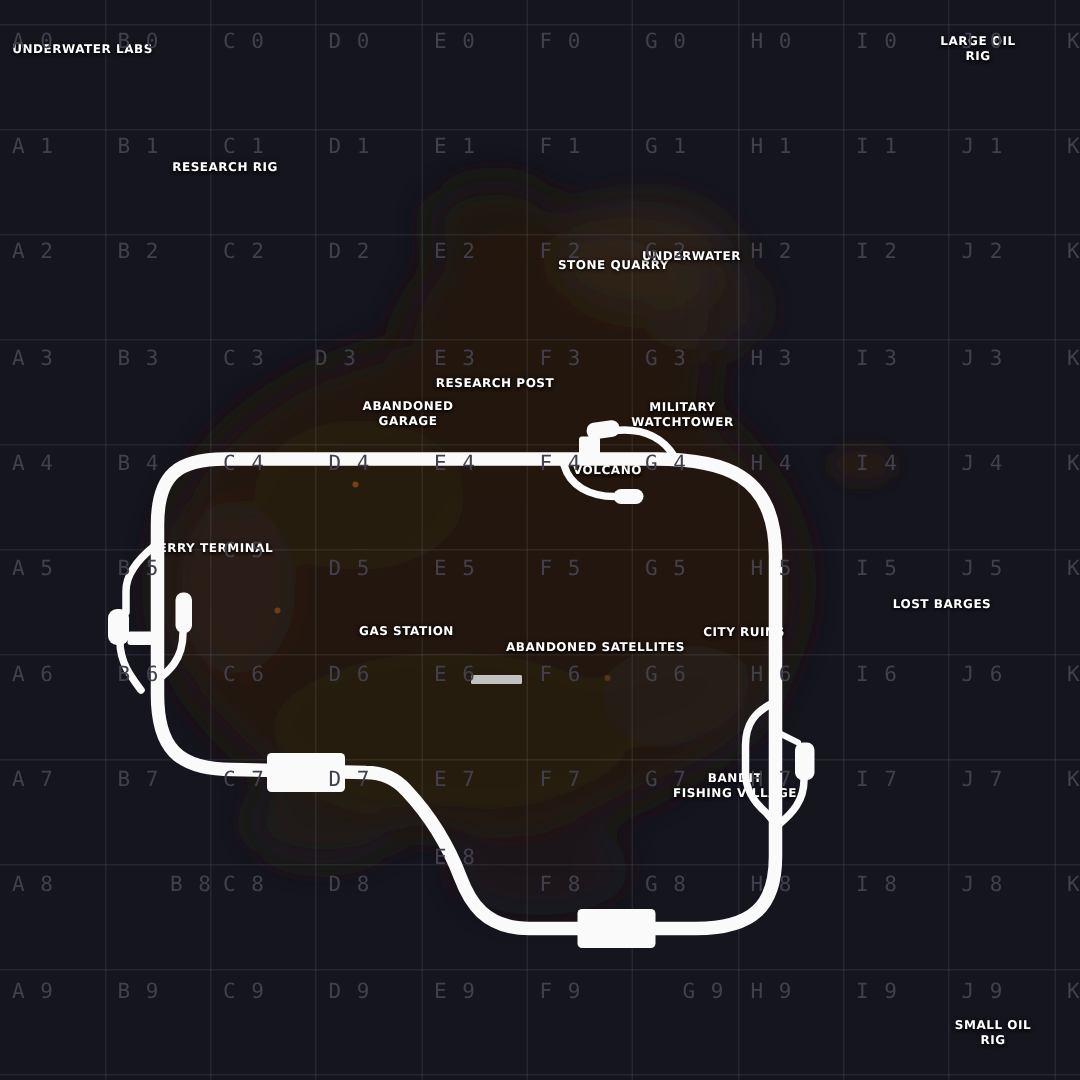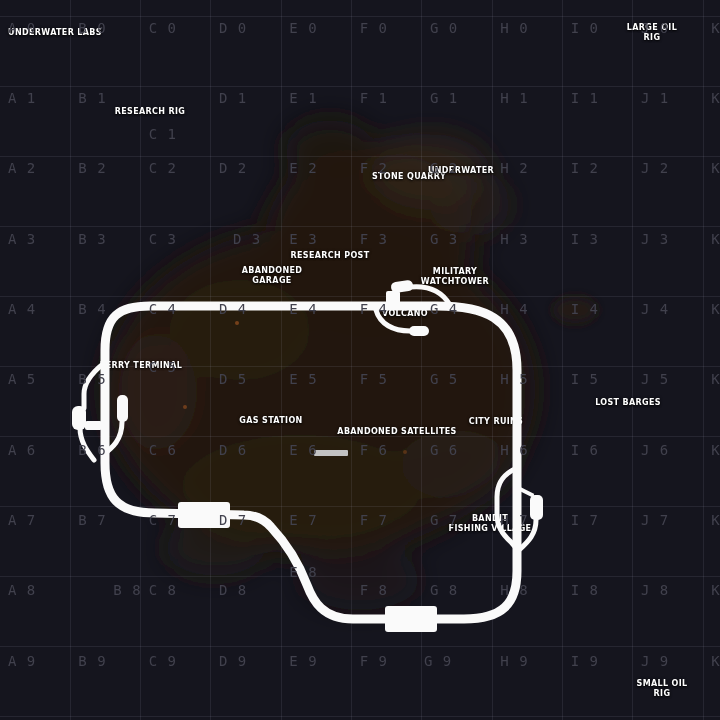--- a/index.html
+++ b/index.html
@@ -177,21 +177,21 @@
       <div class="grid-cell-label" style="left: 218.99px; top: 19.5px;">D 0</div>
       <div class="grid-cell-label" style="left: 289.32px; top: 19.5px;">E 0</div>
       <div class="grid-cell-label" style="left: 359.65px; top: 19.5px;">F 0</div>
       <div class="grid-cell-label" style="left: 429.98px; top: 19.5px;">G 0</div>
       <div class="grid-cell-label" style="left: 500.31px; top: 19.5px;">H 0</div>
       <div class="grid-cell-label" style="left: 570.64px; top: 19.5px;">I 0</div>
       <div class="grid-cell-label" style="left: 640.97px; top: 19.5px;">J 0</div>
       <div class="grid-cell-label" style="left: 711.3px; top: 19.5px;">K 0</div>
       <div class="grid-cell-label" style="left: 8px; top: 89.85px;">A 1</div>
       <div class="grid-cell-label" style="left: 78.33px; top: 89.85px;">B 1</div>
-      <div class="grid-cell-label" style="left: 148.66px; top: 89.85px; margin-top: 36px;">C 1</div>
+      <div class="grid-cell-label" style="left: 148.66px; top: 89.85px;">C 1</div>
       <div class="grid-cell-label" style="left: 218.99px; top: 89.85px;">D 1</div>
       <div class="grid-cell-label" style="left: 289.32px; top: 89.85px;">E 1</div>
       <div class="grid-cell-label" style="left: 359.65px; top: 89.85px;">F 1</div>
       <div class="grid-cell-label" style="left: 429.98px; top: 89.85px;">G 1</div>
       <div class="grid-cell-label" style="left: 500.31px; top: 89.85px;">H 1</div>
       <div class="grid-cell-label" style="left: 570.64px; top: 89.85px;">I 1</div>
       <div class="grid-cell-label" style="left: 640.97px; top: 89.85px;">J 1</div>
       <div class="grid-cell-label" style="left: 711.3px; top: 89.85px;">K 1</div>
       <div class="grid-cell-label" style="left: 8px; top: 160.2px;">A 2</div>
       <div class="grid-cell-label" style="left: 78.33px; top: 160.2px;">B 2</div>
@@ -200,21 +200,21 @@
       <div class="grid-cell-label" style="left: 289.32px; top: 160.2px;">E 2</div>
       <div class="grid-cell-label" style="left: 359.65px; top: 160.2px;">F 2</div>
       <div class="grid-cell-label" style="left: 429.98px; top: 160.2px;">G 2</div>
       <div class="grid-cell-label" style="left: 500.31px; top: 160.2px;">H 2</div>
       <div class="grid-cell-label" style="left: 570.64px; top: 160.2px;">I 2</div>
       <div class="grid-cell-label" style="left: 640.97px; top: 160.2px;">J 2</div>
       <div class="grid-cell-label" style="left: 711.3px; top: 160.2px;">K 2</div>
       <div class="grid-cell-label" style="left: 8px; top: 230.55px;">A 3</div>
       <div class="grid-cell-label" style="left: 78.33px; top: 230.55px;">B 3</div>
       <div class="grid-cell-label" style="left: 148.66px; top: 230.55px;">C 3</div>
-      <div class="grid-cell-label" style="left: 233px; top: 230.55px;">D 3</div>
+      <div class="grid-cell-label" style="left: 210px; top: 230.55px;">D 3</div>
       <div class="grid-cell-label" style="left: 289.32px; top: 230.55px;">E 3</div>
       <div class="grid-cell-label" style="left: 359.65px; top: 230.55px;">F 3</div>
       <div class="grid-cell-label" style="left: 429.98px; top: 230.55px;">G 3</div>
       <div class="grid-cell-label" style="left: 500.31px; top: 230.55px;">H 3</div>
       <div class="grid-cell-label" style="left: 570.64px; top: 230.55px;">I 3</div>
       <div class="grid-cell-label" style="left: 640.97px; top: 230.55px;">J 3</div>
       <div class="grid-cell-label" style="left: 711.3px; top: 230.55px;">K 3</div>
       <div class="grid-cell-label" style="left: 8px; top: 300.9px;">A 4</div>
       <div class="grid-cell-label" style="left: 78.33px; top: 300.9px;">B 4</div>
       <div class="grid-cell-label" style="left: 148.66px; top: 300.9px;">C 4</div>
@@ -269,19 +269,19 @@
       <div class="grid-cell-label" style="left: 500.31px; top: 582.3px;">H 8</div>
       <div class="grid-cell-label" style="left: 570.64px; top: 582.3px;">I 8</div>
       <div class="grid-cell-label" style="left: 640.97px; top: 582.3px;">J 8</div>
       <div class="grid-cell-label" style="left: 711.3px; top: 582.3px;">K 8</div>
       <div class="grid-cell-label" style="left: 8px; top: 652.65px;">A 9</div>
       <div class="grid-cell-label" style="left: 78.33px; top: 652.65px;">B 9</div>
       <div class="grid-cell-label" style="left: 148.66px; top: 652.65px;">C 9</div>
       <div class="grid-cell-label" style="left: 218.99px; top: 652.65px;">D 9</div>
       <div class="grid-cell-label" style="left: 289.32px; top: 652.65px;">E 9</div>
       <div class="grid-cell-label" style="left: 359.65px; top: 652.65px;">F 9</div>
-      <div class="grid-cell-label" style="left: 424px; top: 652.65px;">G 9</div>
+      <div class="grid-cell-label" style="left: 455px; top: 652.65px;">G 9</div>
       <div class="grid-cell-label" style="left: 500.31px; top: 652.65px;">H 9</div>
       <div class="grid-cell-label" style="left: 570.64px; top: 652.65px;">I 9</div>
       <div class="grid-cell-label" style="left: 640.97px; top: 652.65px;">J 9</div>
       <div class="grid-cell-label" style="left: 711.3px; top: 652.65px;">K 9</div>
     </div>
 </div>
 
 </body></html>

